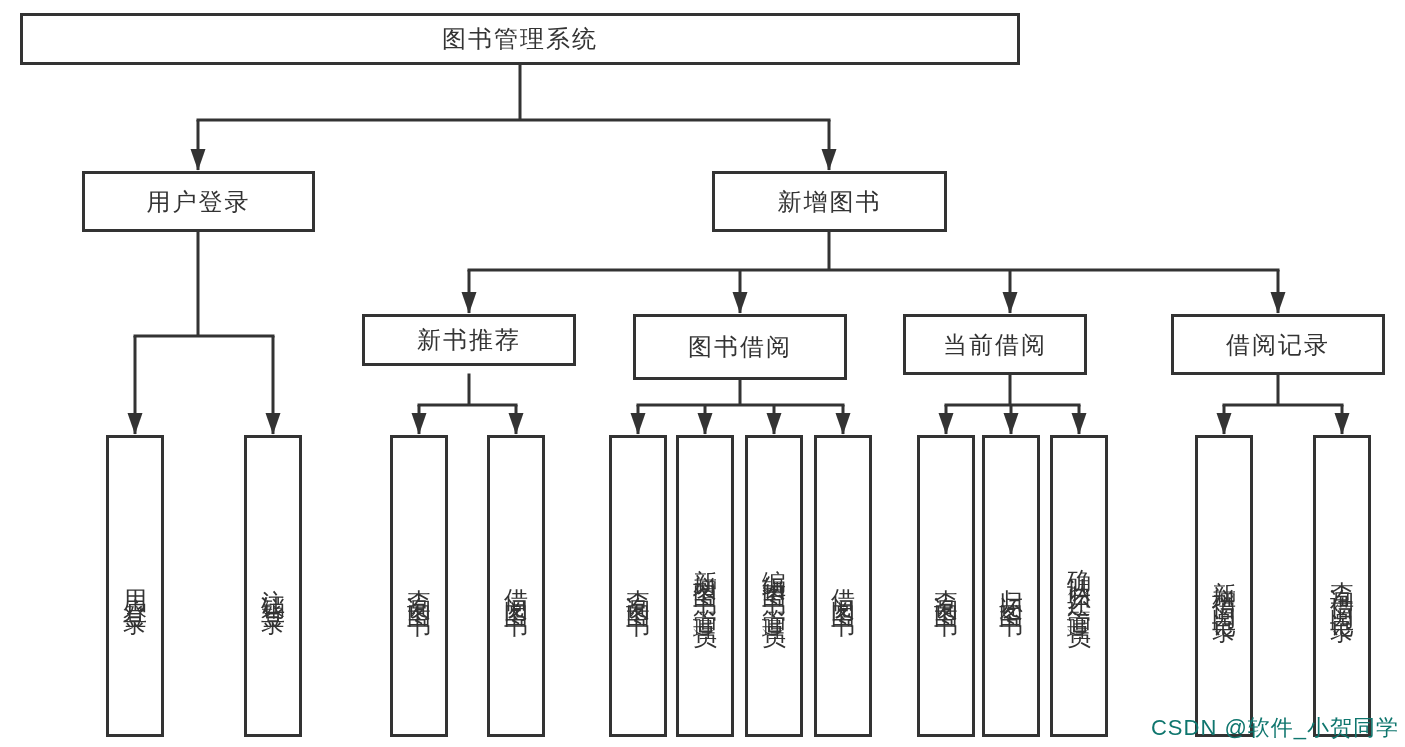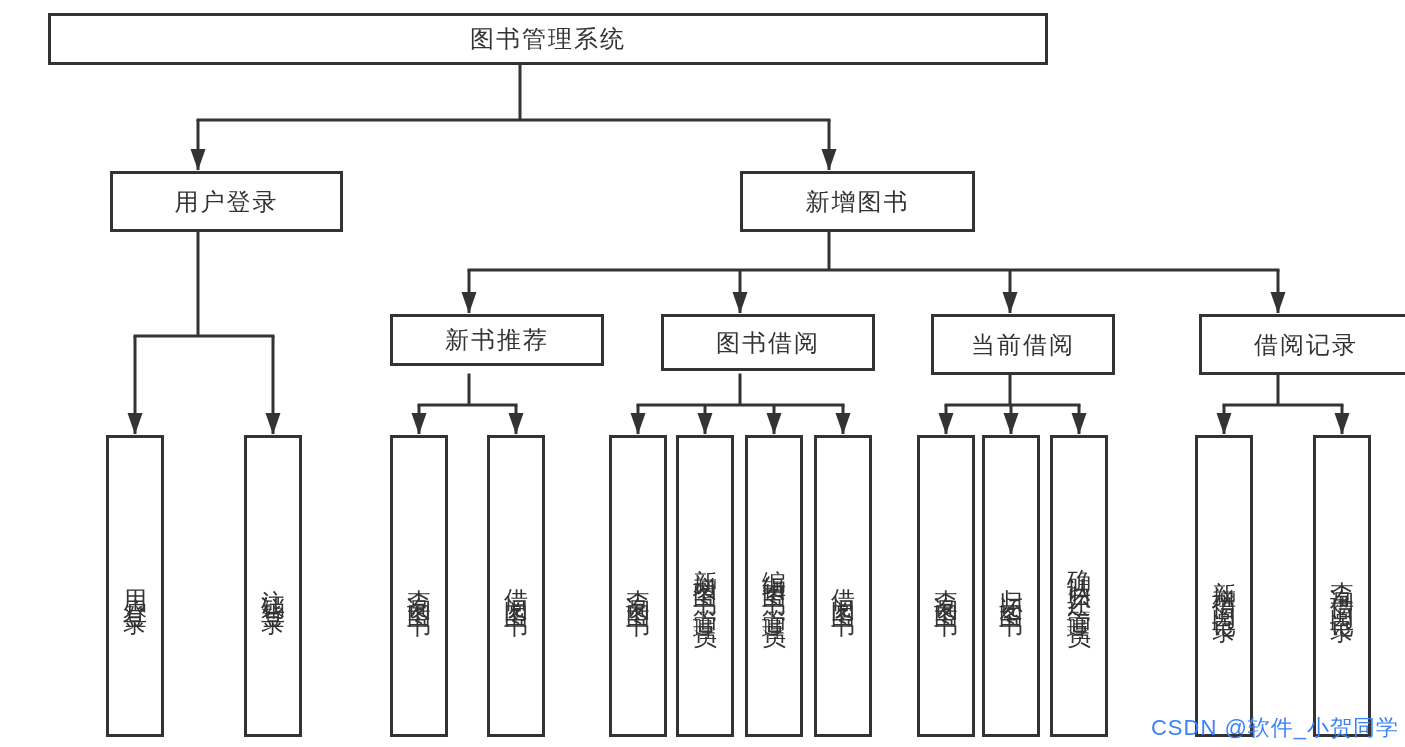--- a/index.html
+++ b/index.html
@@ -27,37 +27,36 @@
     color: #333333;
     display: flex;
     align-items: center;
     justify-content: center;
     text-align: center;
   }
   .h-box {
     font-size: 24px;
     letter-spacing: 2px;
     white-space: nowrap;
-    margin-left: 28px;
   }
   .v-box {
     writing-mode: vertical-rl;
     text-orientation: mixed;
     font-size: 24px;
     letter-spacing: 8px;
     line-height: 1;
   }
   
   .n-root   { left: 20px;  top: 13px;  width: 1000px; height: 52px; }
   
   .n-ulogin { left: 82px;  top: 171px; width: 233px; height: 61px; }
   .n-bmgmt  { left: 712px; top: 171px; width: 235px; height: 61px; }
   
   .n-nbr    { left: 362px;  top: 314px; width: 214px; height: 52px; }
-  .n-bbw    { left: 633px;  top: 314px; width: 214px; height: 57px; }
+  .n-bbw    { left: 633px;  top: 314px; width: 214px; height: 66px; }
   .n-cbw    { left: 903px;  top: 314px; width: 184px; height: 61px; }
   .n-brec   { left: 1171px; top: 314px; width: 214px; height: 61px; }
   
   .leaf { top: 435px; width: 58px; height: 302px; }
   .l-1  { left: 106px;  }
   .l-2  { left: 244px;  }
   .l-3  { left: 390px;  }
   .l-4  { left: 487px;  }
   .l-5  { left: 609px;  }
   .l-6  { left: 676px;  }
@@ -65,21 +64,21 @@
   .l-8  { left: 814px;  }
   .l-9  { left: 917px;  }
   .l-10 { left: 982px;  }
   .l-11 { left: 1050px; }
   .l-12 { left: 1195px; }
   .l-13 { left: 1313px; }
   .watermark {
     position: absolute;
     right: 6px; bottom: 4px;
     font-size: 22px;
-    color: #3b82f6;
+    color: #0f766e;
     letter-spacing: 1px;
     white-space: nowrap;
     z-index: 5;
   }
 </style>
 </head>
 <body>
 
 <div class="canvas">
 

